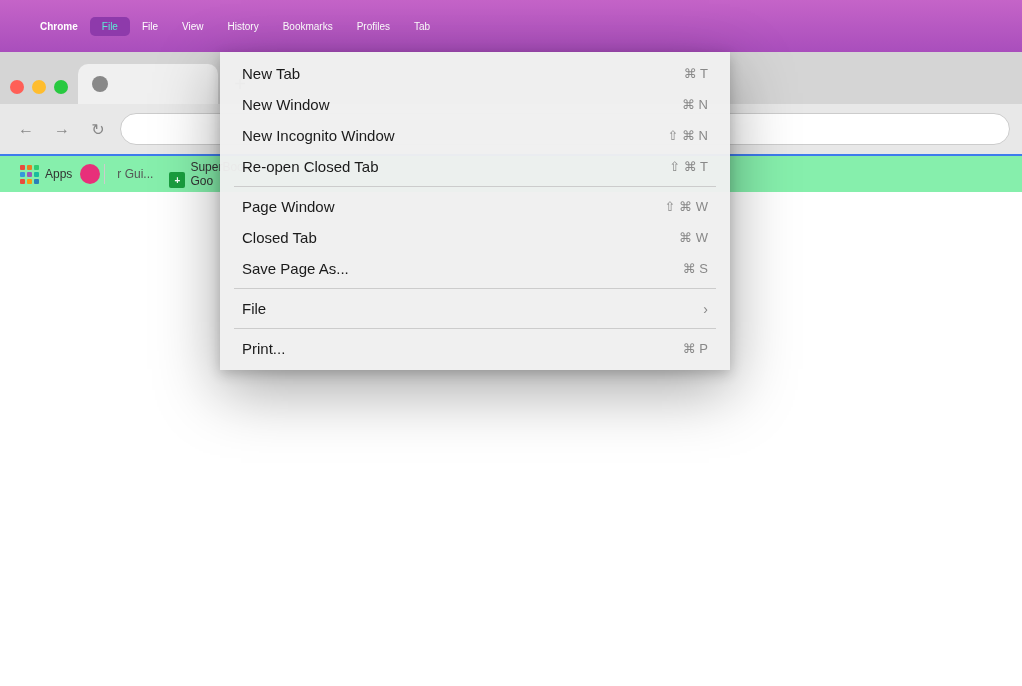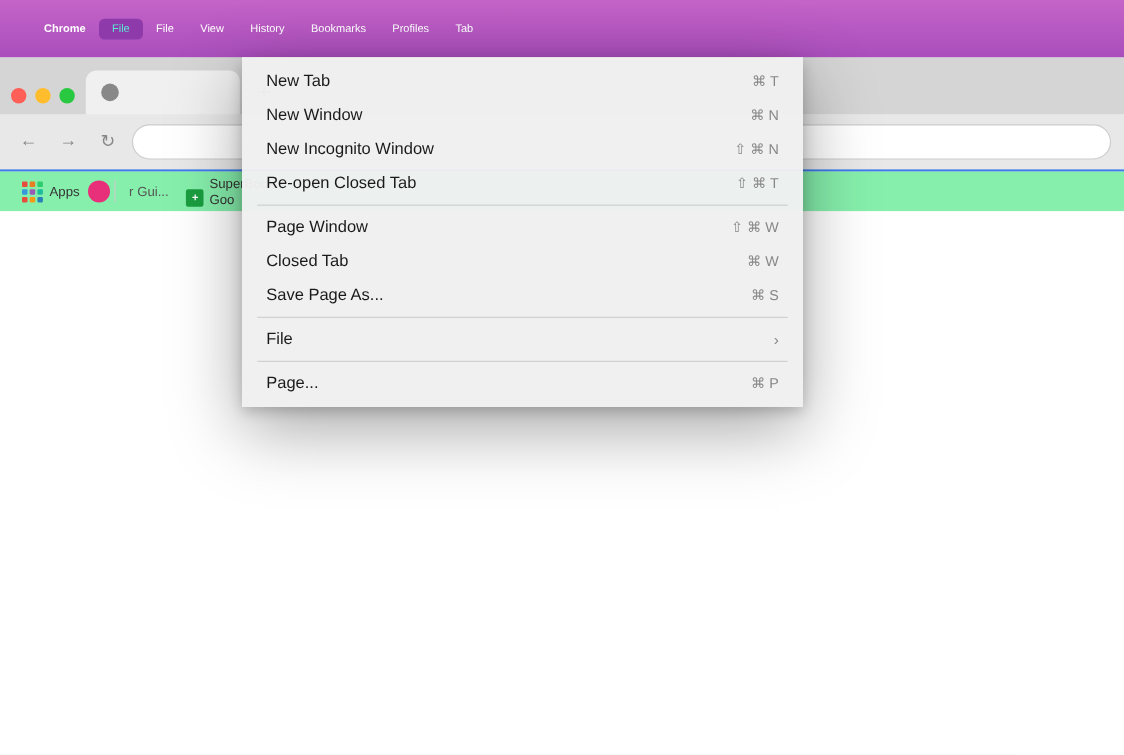--- a/index.html
+++ b/index.html
@@ -383,16 +383,16 @@
 
   <div class="menu-row">
     <span class="menu-row-label">File</span>
     <span class="menu-row-right">
       <span class="chevron-right">›</span>
     </span>
   </div>
   <div class="menu-divider"></div>
 
   <div class="menu-row">
-    <span class="menu-row-label">Page...</span>
+    <span class="menu-row-label">Print...</span>
     <span class="menu-row-shortcut">⌘ P</span>
   </div>
 </div>
 
 </body></html>

